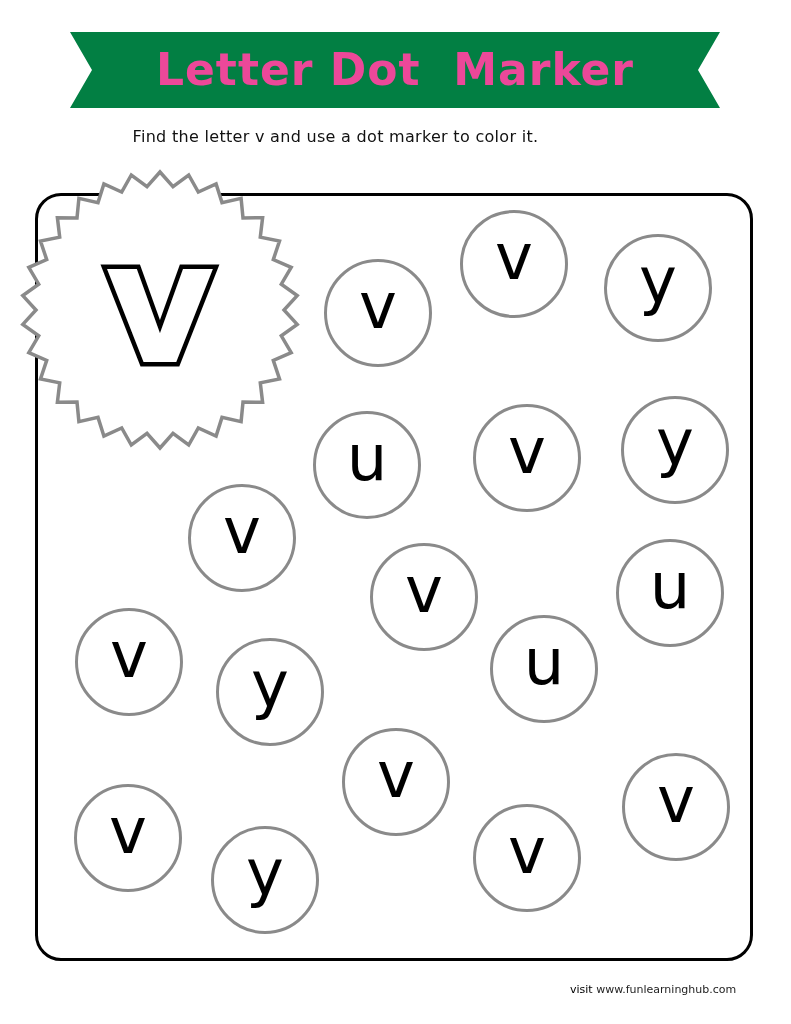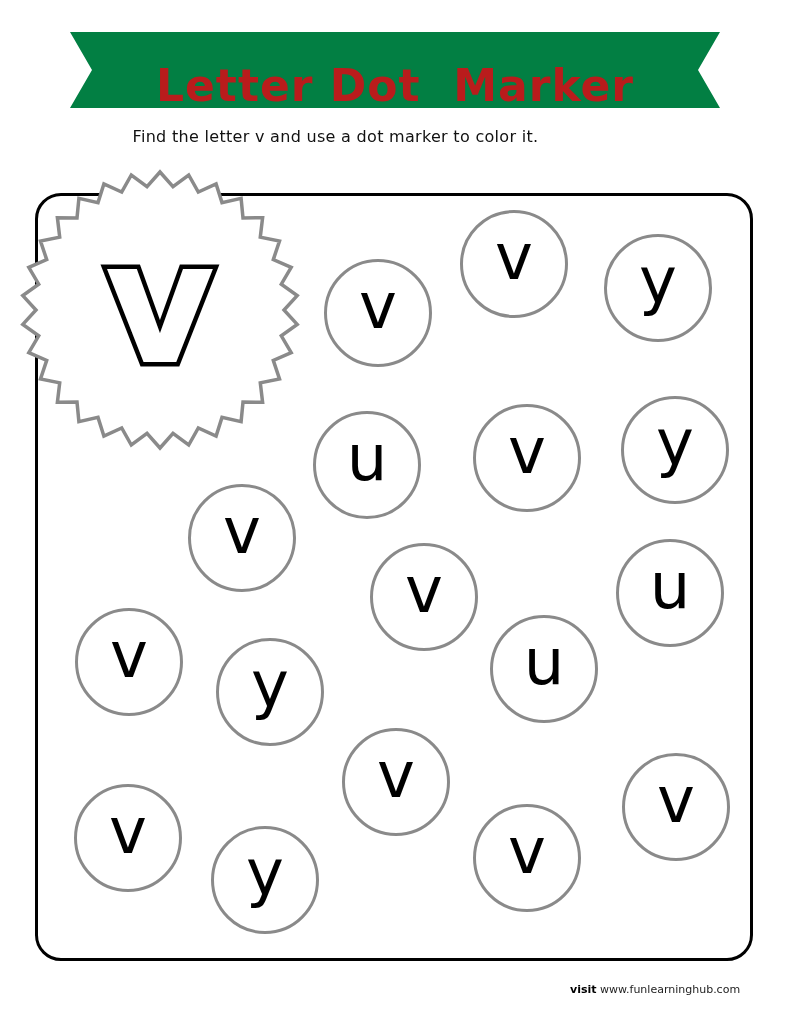--- a/index.html
+++ b/index.html
@@ -1,28 +1,28 @@
 <!DOCTYPE html>
 <html><head>
   <meta charset="utf-8">
   <style>
     html, body { margin: 0; padding: 0; background: #ffffff; }
     body { width: 791px; height: 1024px; position: relative; overflow: hidden; font-family: "DejaVu Sans", sans-serif; }
     .banner { position: absolute; left: 70px; top: 32px; width: 650px; height: 76px; }
     .banner svg { position: absolute; left: 0; top: 0; }
-    .banner-title { position: absolute; left: 0; top: 0; width: 650px; height: 76px; line-height: 76px; text-align: center; color: #b91c1c; font-family: "DejaVu Sans", sans-serif; font-weight: bold; font-size: 44px; letter-spacing: 1px; white-space: pre; margin-top: 16px; }
+    .banner-title { position: absolute; left: 0; top: 0; width: 650px; height: 76px; line-height: 76px; text-align: center; color: #ec4899; font-family: "DejaVu Sans", sans-serif; font-weight: bold; font-size: 44px; letter-spacing: 1px; white-space: pre; }
     .instructions { position: absolute; left: 0; top: 127px; width: 671px; text-align: center; font-family: "DejaVu Sans", sans-serif; font-size: 16px; color: #111; letter-spacing: 0.3px; }
     .board { position: absolute; left: 35px; top: 193px; width: 718px; height: 768px; border: 3px solid #000; border-radius: 26px; box-sizing: border-box; background: #fff; }
     .badge { position: absolute; left: 18px; top: 168px; width: 284px; height: 284px; }
     .badge svg { position: absolute; left: 0; top: 0; }
     .badge-letter { position: absolute; left: 0; top: 0; width: 284px; height: 284px; line-height: 270px; text-align: center; font-family: "DejaVu Sans", sans-serif; font-weight: bold; font-size: 170px; color: #fff; -webkit-text-stroke: 9px #000; paint-order: stroke fill; }
     .dot { position: absolute; width: 108px; height: 108px; border: 3px solid #8a8a8a; border-radius: 50%; background: #fff; box-sizing: border-box; display: flex; align-items: center; justify-content: center; }
     .dot-letter { font-family: "DejaVu Sans", sans-serif; font-size: 64px; color: #000; line-height: 1; margin-top: -14px; }
     .footer { position: absolute; left: 570px; top: 983px; font-family: "DejaVu Sans", sans-serif; font-size: 11px; color: #222; white-space: nowrap; }
-    .footer b { font-weight: bold; color: #000; }
+    .footer b { font-weight: normal; color: #000; }
   </style>
 </head>
 <body>
 
 <div class="banner">
   <svg width="650" height="76" viewBox="0 0 650 76">
     <polygon points="0,0 650,0 628,38 650,76 0,76 22,38" fill="#027f43"></polygon>
   </svg>
   <div class="banner-title">Letter Dot  Marker</div>
 </div>

